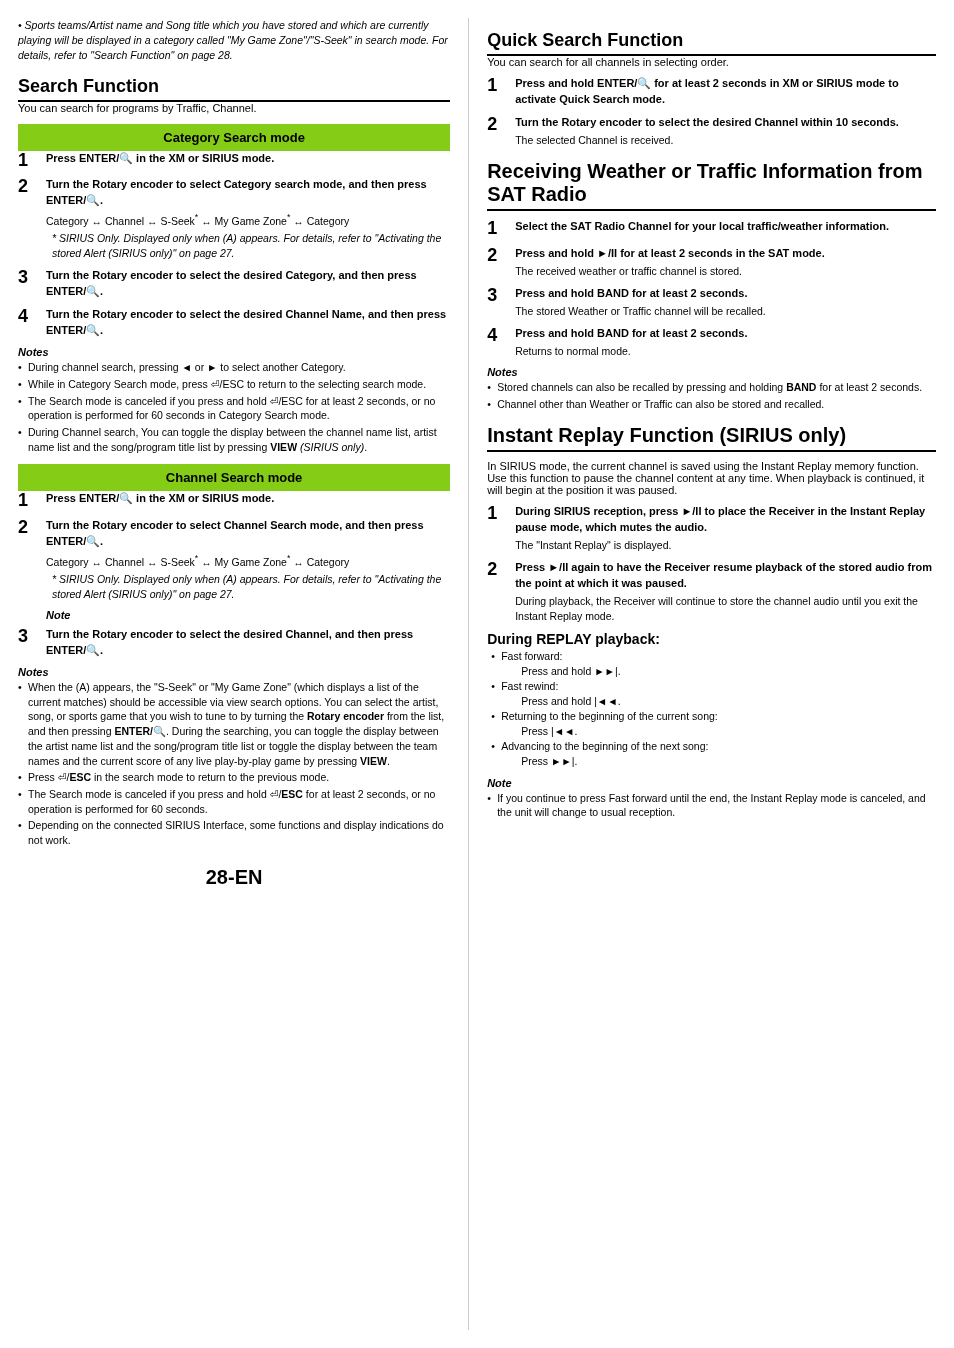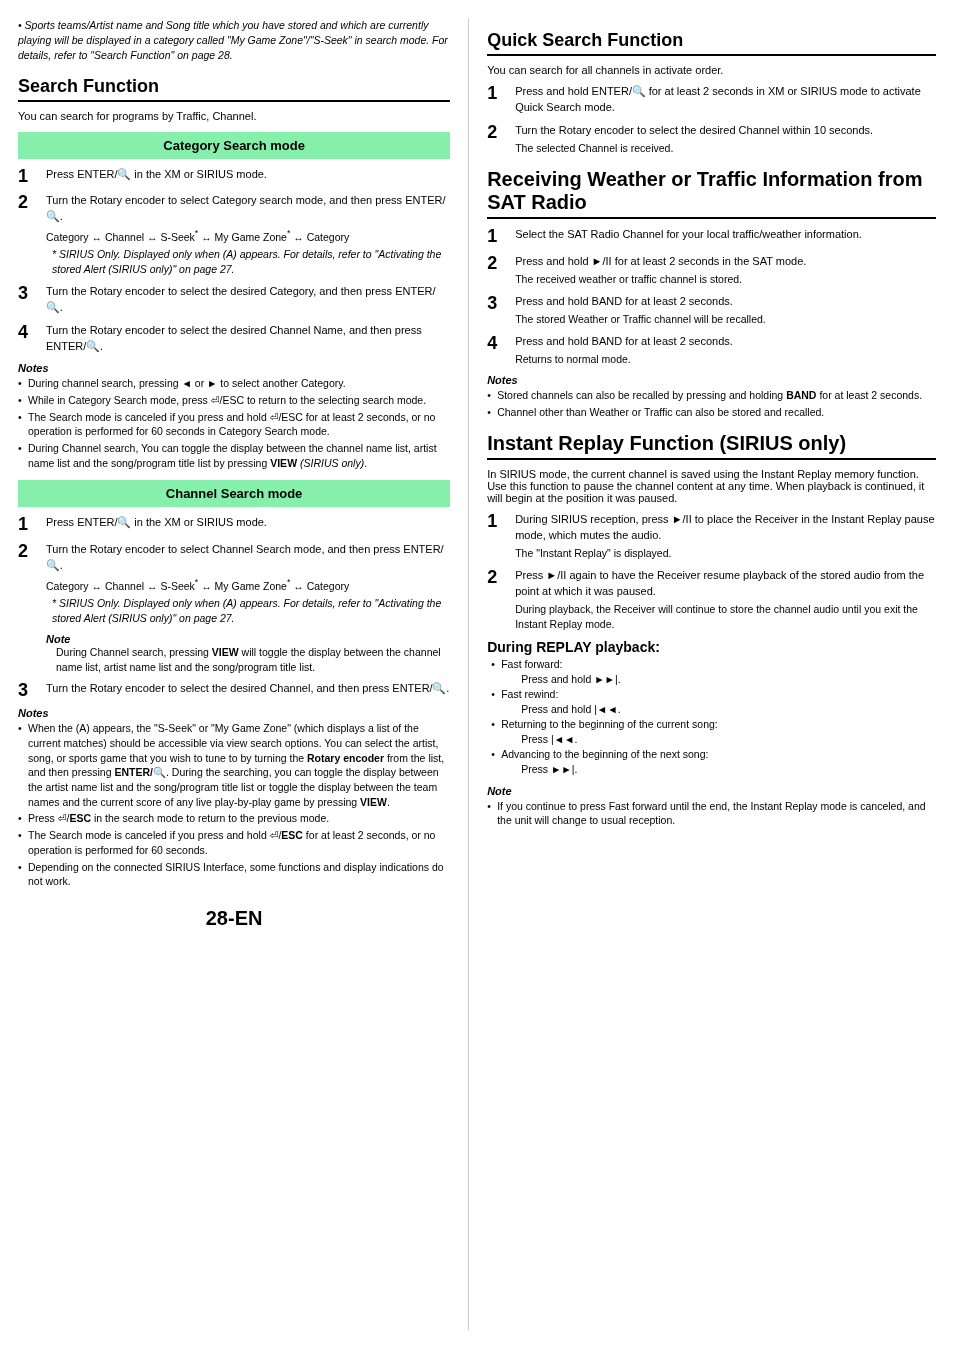--- a/index.html
+++ b/index.html
@@ -25,35 +25,33 @@
     }
     .right-col {
       width: 476px;
       padding-left: 18px;
     }
     .section-title {
       font-size: 18px;
       font-weight: bold;
       border-bottom: 2px solid #000;
       padding-bottom: 3px;
-      margin-bottom: 8px;
       margin-top: 12px;
     }
     .section-title-lg {
       font-size: 20px;
       font-weight: bold;
       border-bottom: 2px solid #000;
       padding-bottom: 3px;
       margin-bottom: 8px;
       margin-top: 12px;
     }
     .subsection-box {
-      background: #86efac;
+      background: #84cc16;
       padding: 6px 4px;
-      margin-bottom: 8px;
       margin-top: 10px;
     }
     .subsection-title {
       font-size: 13px;
       font-weight: bold;
       text-align: center;
     }
     .step {
       display: flex;
       margin-bottom: 7px;
@@ -65,21 +63,21 @@
       min-width: 22px;
       margin-right: 6px;
       line-height: 1.1;
     }
     .step-content {
       flex: 1;
       font-size: 11px;
       line-height: 1.45;
     }
     .step-content b {
-      font-weight: normal;
+      font-weight: bold;
     }
     .step-content .sub-text {
       font-size: 10.5px;
       color: #000;
       margin-top: 2px;
     }
     .step-content .italic-note {
       font-style: italic;
       font-size: 10.5px;
       margin-top: 2px;
@@ -247,21 +245,20 @@
       <div class="step-num">2</div>
       <div class="step-content">
         <b>Turn the <b>Rotary encoder</b> to select Channel Search mode, and then press ENTER/🔍.</b>
         <div class="arrow-row">Category ↔ Channel ↔ S-Seek<sup>*</sup> ↔ My Game Zone<sup>*</sup> ↔ Category</div>
         <div class="italic-note">* SIRIUS Only. Displayed only when (A) appears. For details, refer to "Activating the stored Alert (SIRIUS only)" on page 27.</div>
       </div>
     </div>
 
     <div class="notes-section" style="margin-left:28px; margin-top:2px; margin-bottom:6px;">
       <div class="note-label">Note</div>
-      <div class="note-single">During Channel search, pressing <b>VIEW</b> will toggle the display between the channel name list, artist name list and the song/program title list.</div>
     </div>
 
     <div class="step">
       <div class="step-num">3</div>
       <div class="step-content">
         <b>Turn the <b>Rotary encoder</b> to select the desired Channel, and then press ENTER/🔍.</b>
       </div>
     </div>
 
     <div class="notes-section">
@@ -273,21 +270,21 @@
         <li>Depending on the connected SIRIUS Interface, some functions and display indications do not work.</li>
       </ul>
     </div>
 
     <div class="page-num">28-EN</div>
   </div>
 
   <div class="right-col">
 
     <div class="section-title">Quick Search Function</div>
-    <p class="intro-text">You can search for all channels in activate order.</p>
+    <p class="intro-text">You can search for all channels in selecting order.</p>
 
     <div class="step">
       <div class="step-num">1</div>
       <div class="step-content">
         <b>Press and hold ENTER/🔍 for at least 2 seconds in XM or SIRIUS mode to activate Quick Search mode.</b>
       </div>
     </div>
 
     <div class="step">
       <div class="step-num">2</div>

